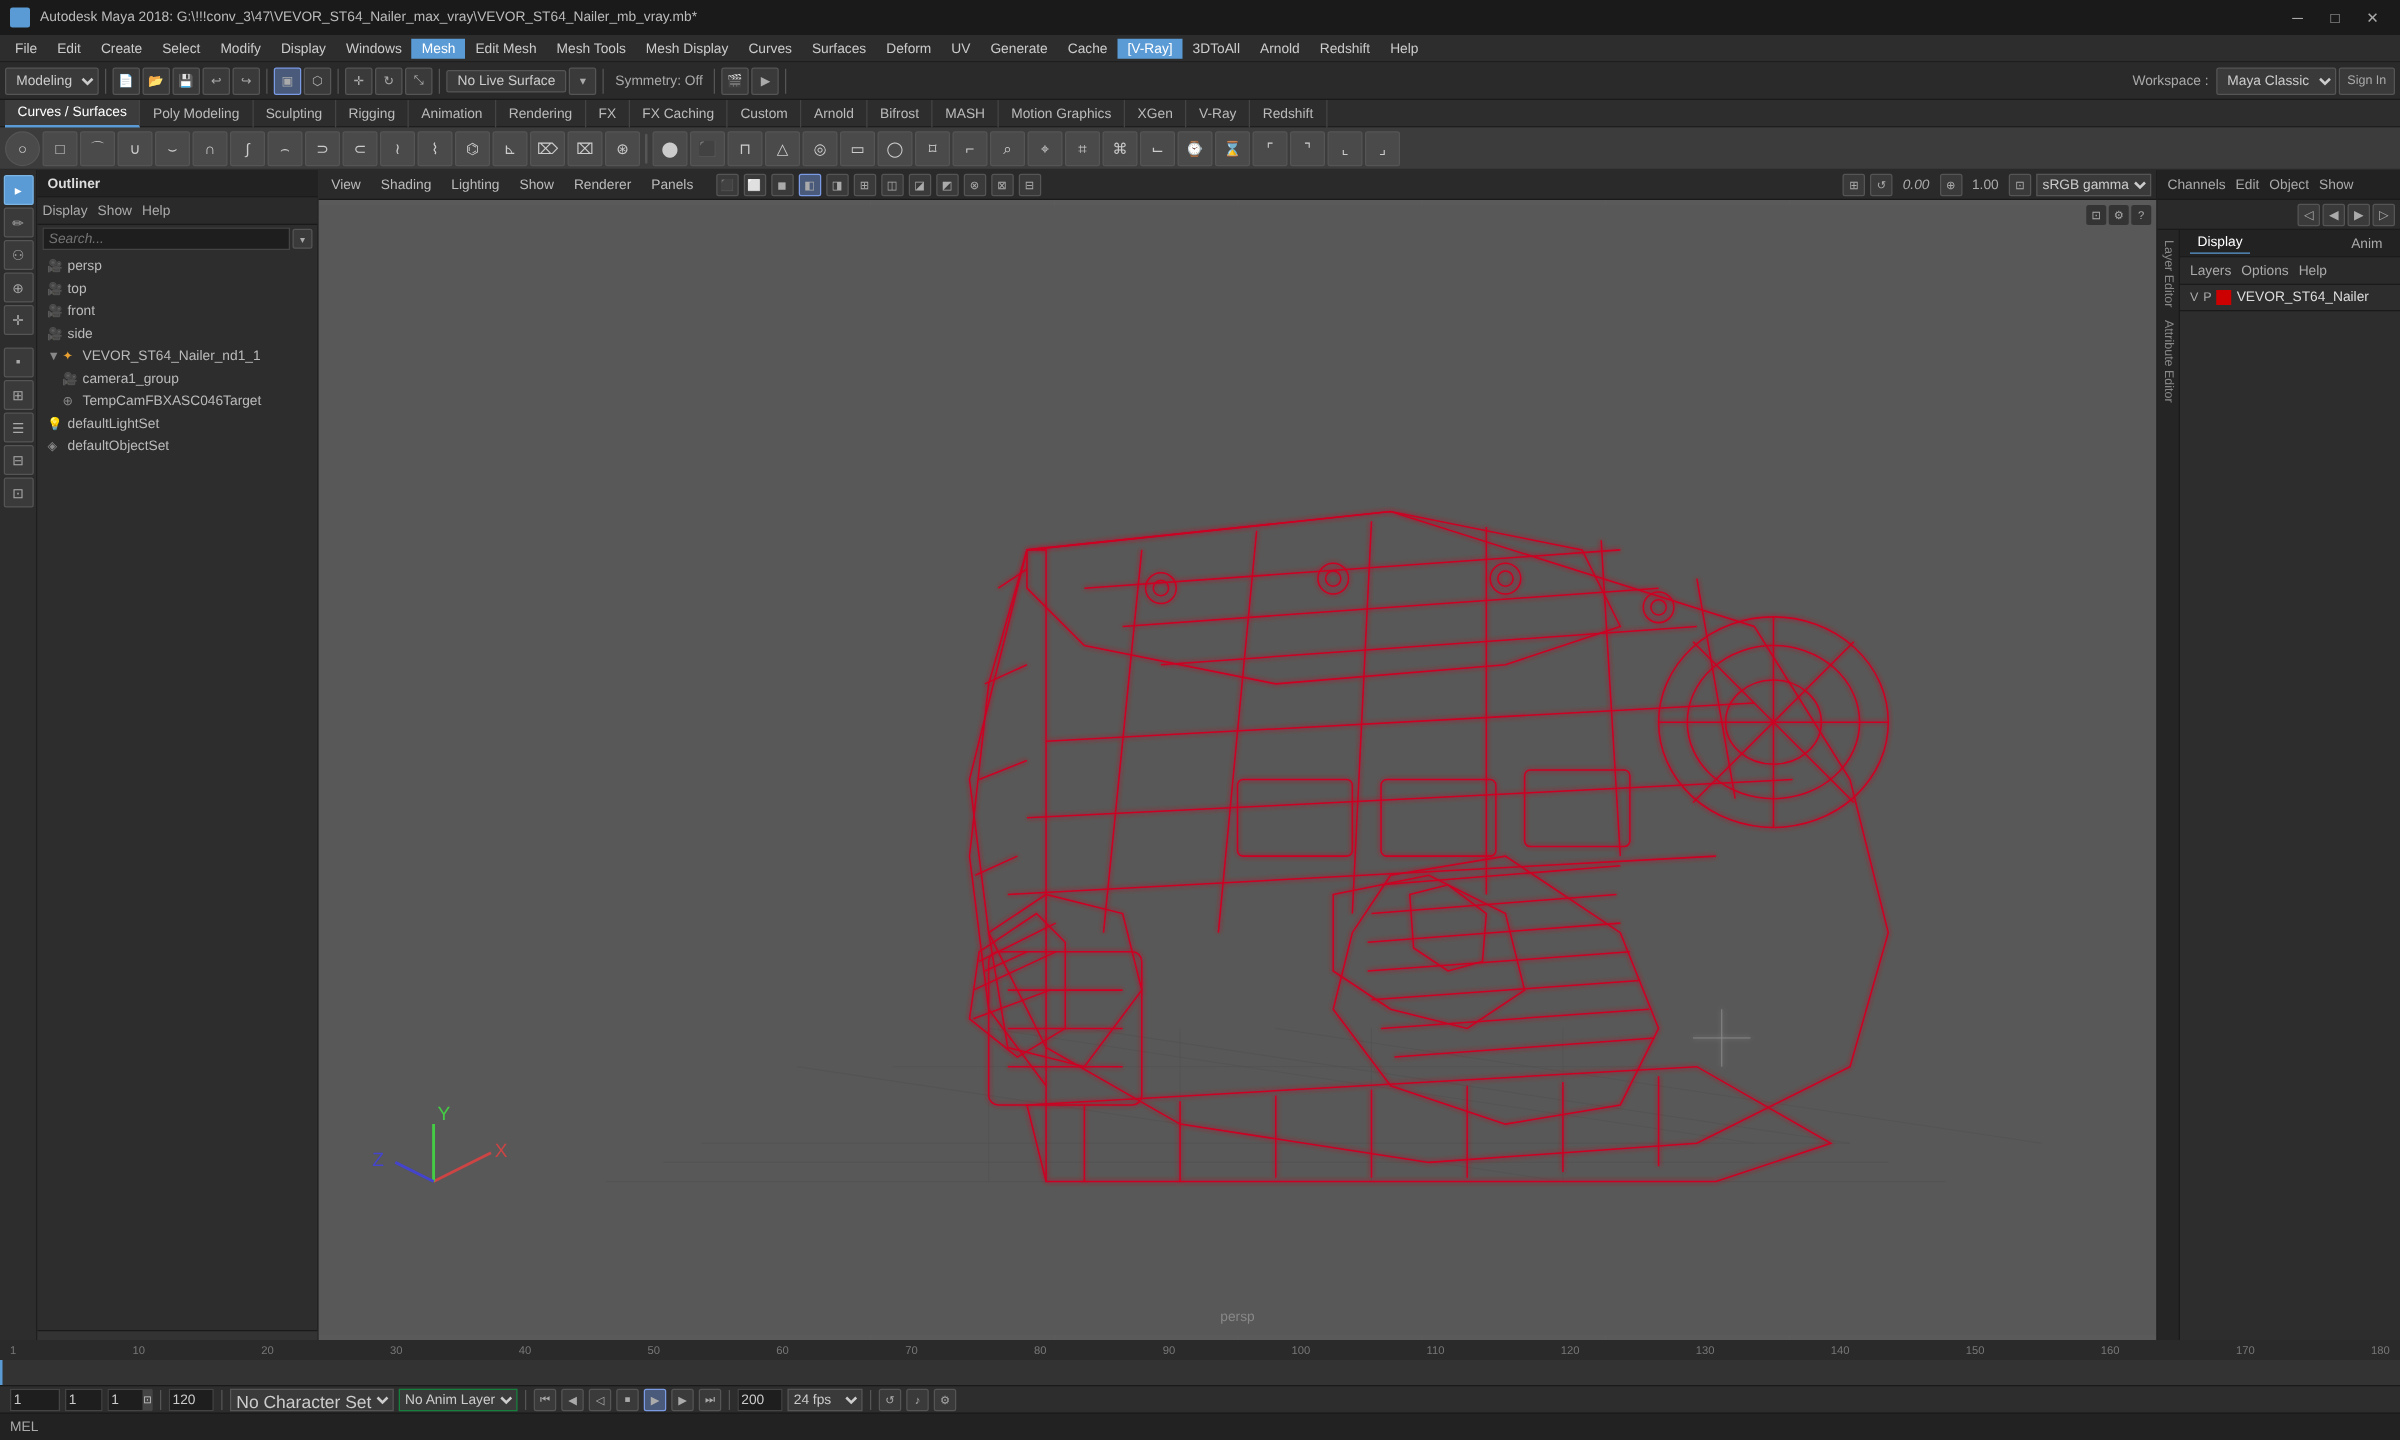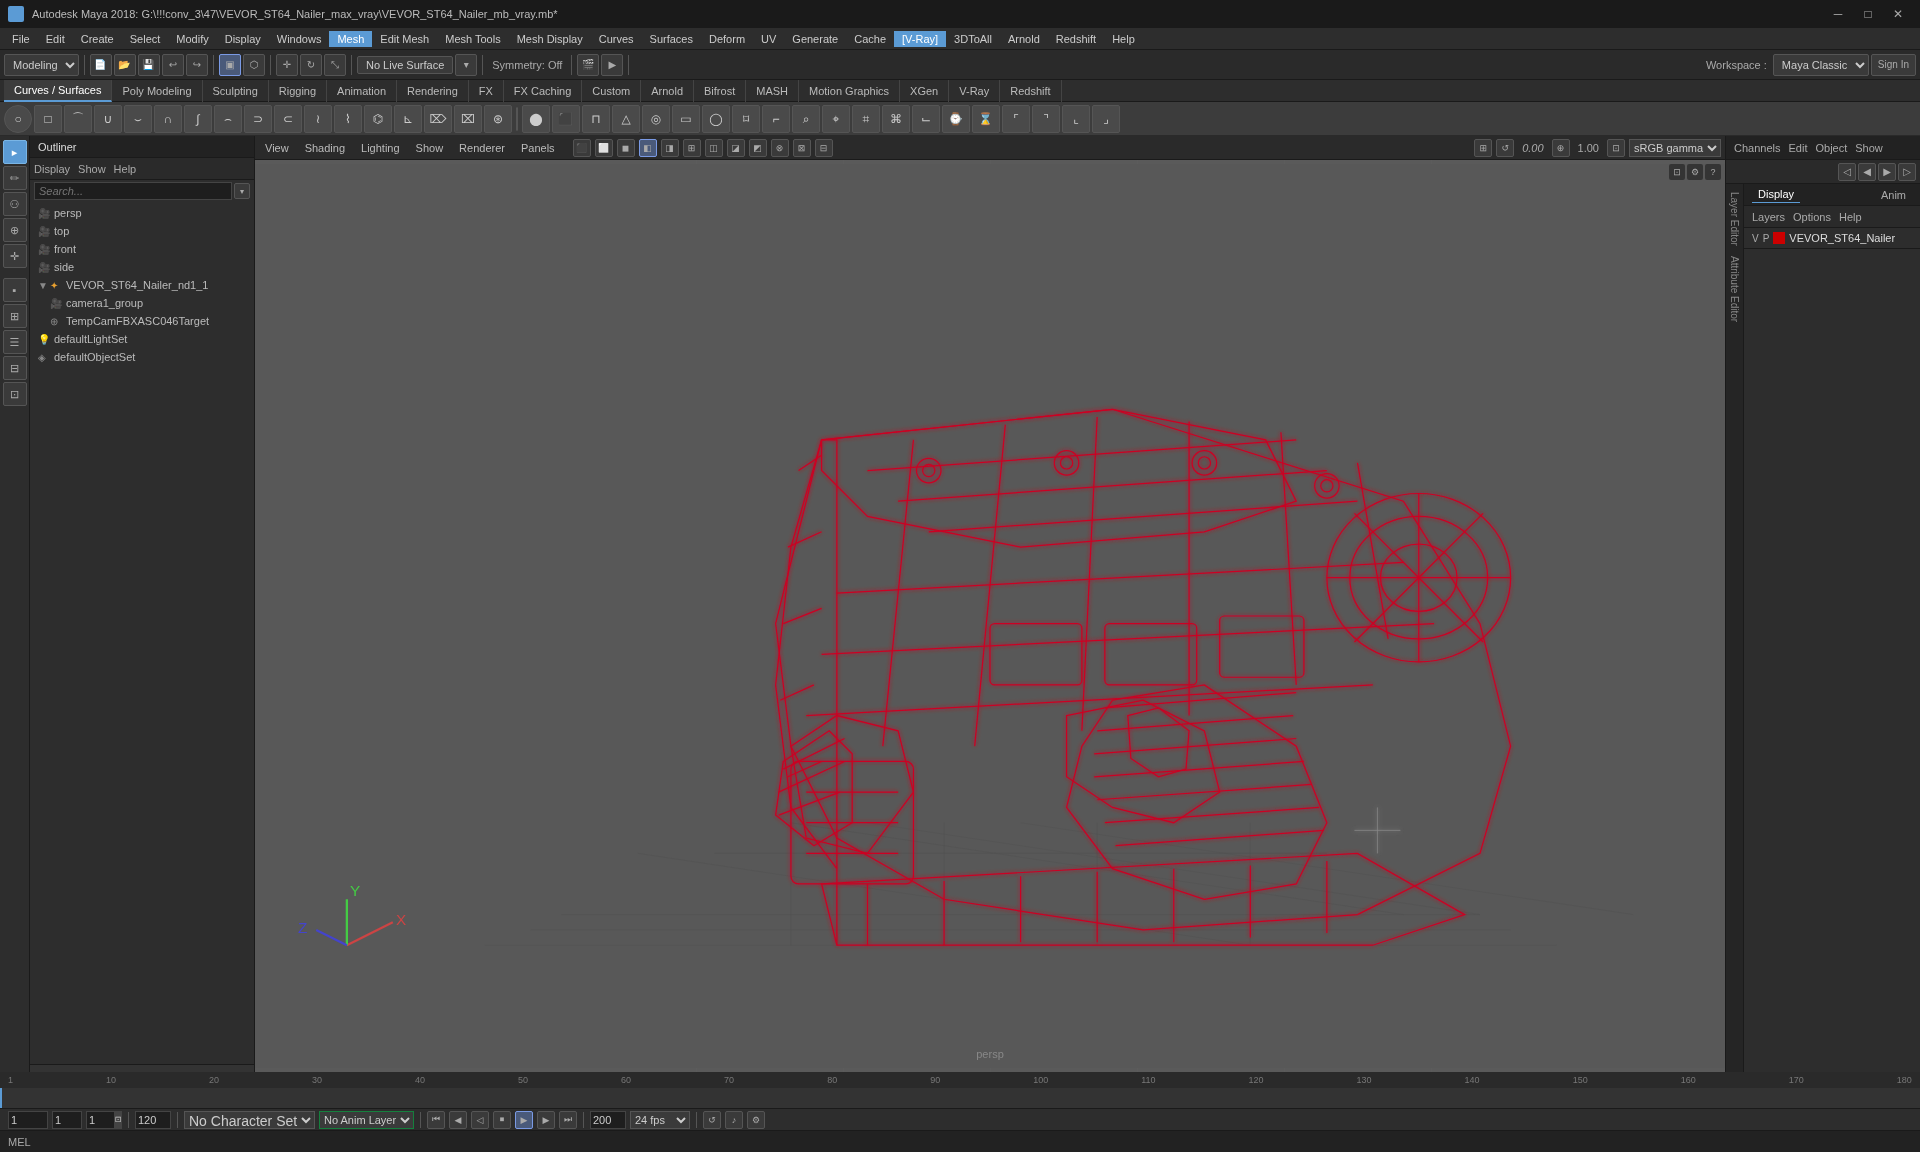--- a/index.html
+++ b/index.html
@@ -194,21 +194,21 @@
       height: 22px;
       background: #222;
       display: flex;
       align-items: center;
       padding: 0 8px;
       border-bottom: 1px solid #1a1a1a;
     }
     #outliner-header .outliner-title {
       color: #ddd;
       font-size: 11px;
-      font-weight: normal;
+      font-weight: bold;
     }
     #outliner-subheader {
       height: 22px;
       background: #2a2a2a;
       display: flex;
       align-items: center;
       padding: 0 4px;
       gap: 8px;
       border-bottom: 1px solid #1a1a1a;
     }

